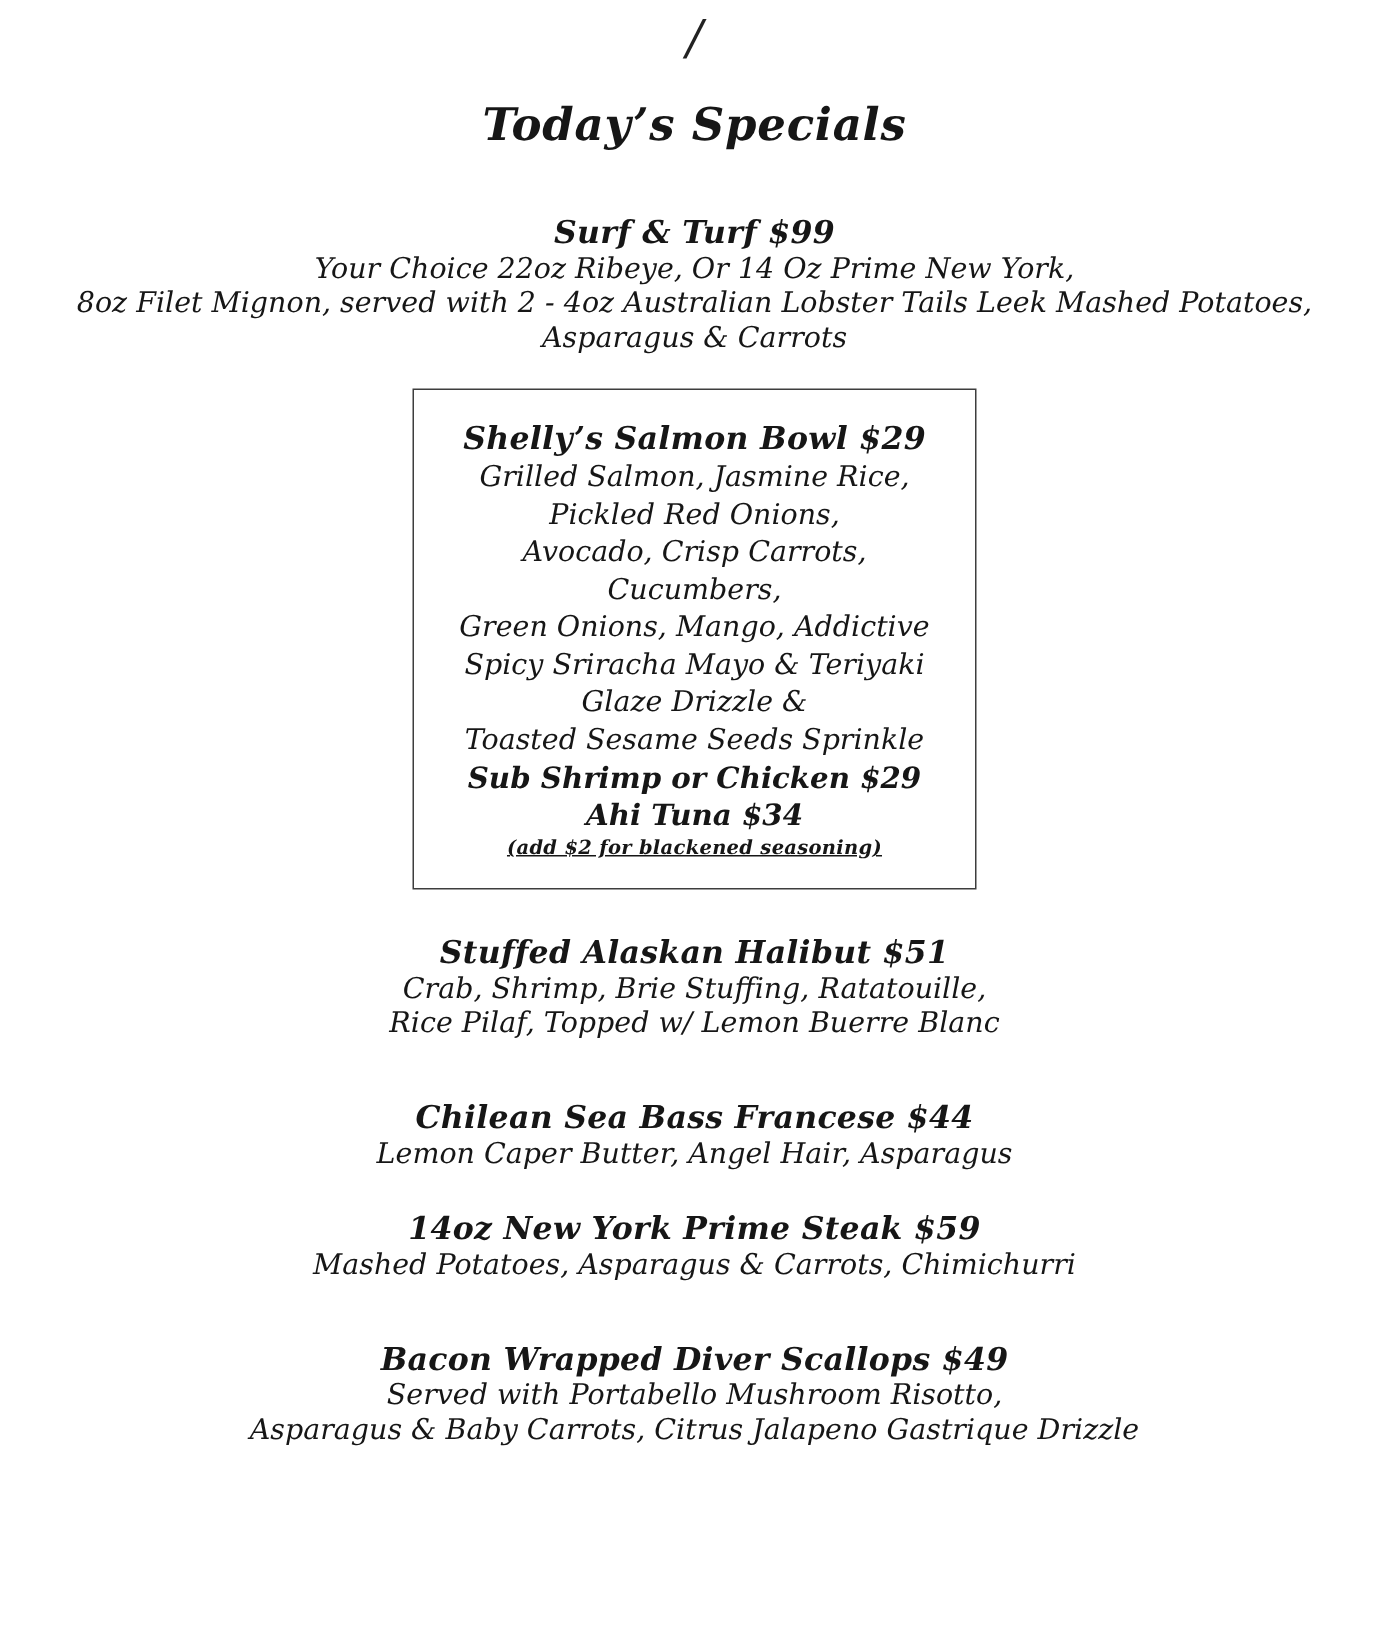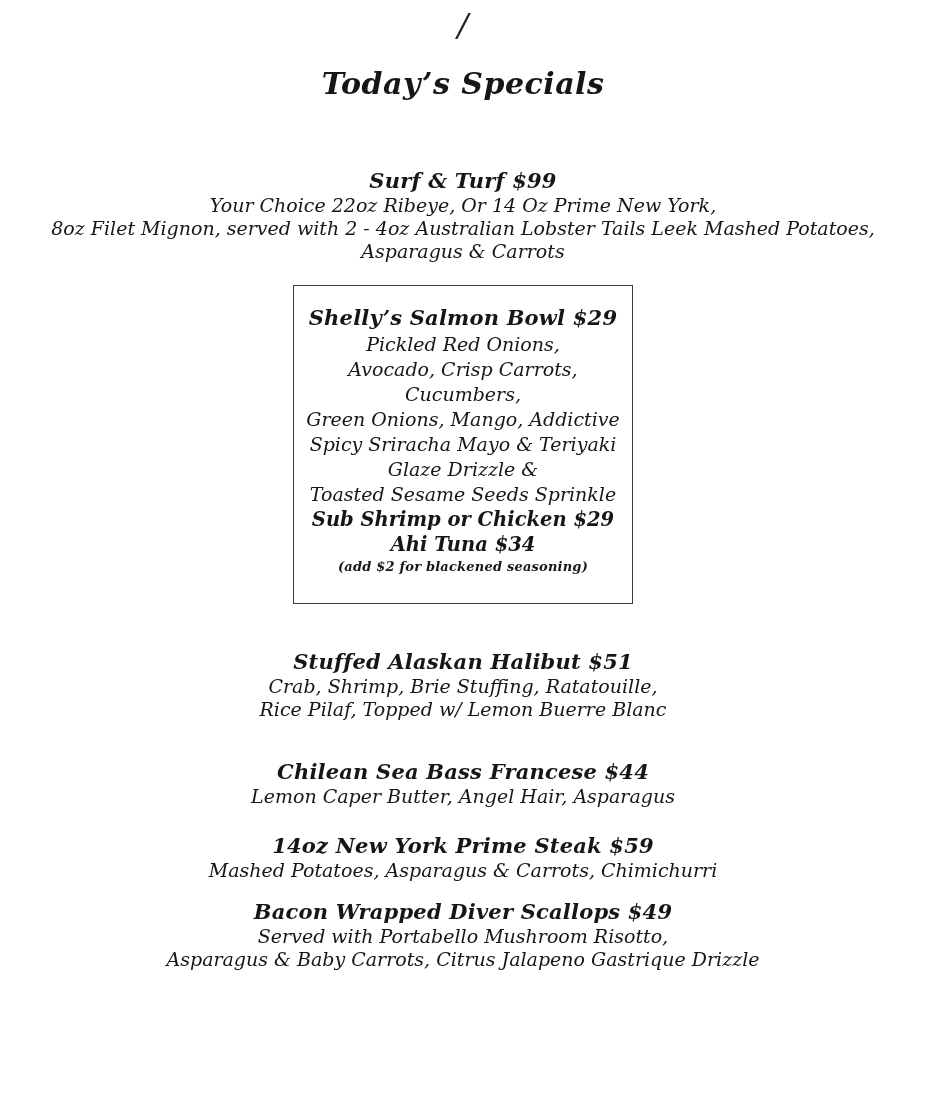--- a/index.html
+++ b/index.html
@@ -39,66 +39,68 @@
     font-size: 21px;
     line-height: 27px;
     letter-spacing: 0.2px;
   }
   .item-line {
     font-style: italic;
     font-size: 19px;
     line-height: 23px;
     white-space: nowrap;
   }
-  .sec-1 .item-heading { margin-top: 64px; }
-  .sec-3 .item-heading { margin-top: 44px; }
+  .sec-1 .item-heading { margin-top: 38px; }
+  .sec-3 .item-heading { margin-top: 28px; }
   .sec-4 .item-heading { margin-top: 37px; }
   .sec-5 .item-heading { margin-top: 24px; }
-  .sec-6 .item-heading { margin-top: 16px; }
+  .sec-6 .item-heading { margin-top: 37px; }
   .boxed-item {
-    width: 340px;
+    width: 376px;
     margin: 22px auto 0 auto;
     border: 1px solid #3d3d3d;
-    padding: 18px 8px 26px 8px;
+    padding: 18px 8px 16px 8px;
     background: #ffffff;
   }
   .boxed-item .item-heading { line-height: 28px; }
   .boxed-item .item-line { font-size: 19px; line-height: 25px; white-space: normal; }
   .sub-option {
     font-style: italic;
     font-weight: bold;
     font-size: 19.5px;
     line-height: 25px;
   }
   .item-note {
     font-style: italic;
     font-weight: bold;
     font-size: 13px;
     line-height: 20px;
     letter-spacing: 0.2px;
+    text-decoration: underline;
   }
 </style>
 </head>
 <body>
 
 <div class="page">
 
   <div class="pen-mark">/</div>
 
   <h1 class="menu-title">Today’s Specials</h1>
 
   <section class="menu-item sec-1">
     <h2 class="item-heading">Surf &amp; Turf $99</h2>
     <p class="item-line">Your Choice 22oz Ribeye, Or 14 Oz Prime New York,</p>
     <p class="item-line">8oz Filet Mignon, served with 2 - 4oz Australian Lobster Tails Leek Mashed Potatoes,</p>
     <p class="item-line">Asparagus &amp; Carrots</p>
   </section>
 
   <section class="boxed-item">
     <h2 class="item-heading">Shelly’s Salmon Bowl $29</h2>
+    <p class="item-line">Grilled Salmon, Jasmine Rice,</p>
     <p class="item-line">Pickled Red Onions,</p>
     <p class="item-line">Avocado, Crisp Carrots,</p>
     <p class="item-line">Cucumbers,</p>
     <p class="item-line">Green Onions, Mango, Addictive</p>
     <p class="item-line">Spicy Sriracha Mayo &amp; Teriyaki</p>
     <p class="item-line">Glaze Drizzle &amp;</p>
     <p class="item-line">Toasted Sesame Seeds Sprinkle</p>
     <p class="sub-option">Sub Shrimp or Chicken $29</p>
     <p class="sub-option">Ahi Tuna $34</p>
     <p class="item-note">(add $2 for blackened seasoning)</p>

